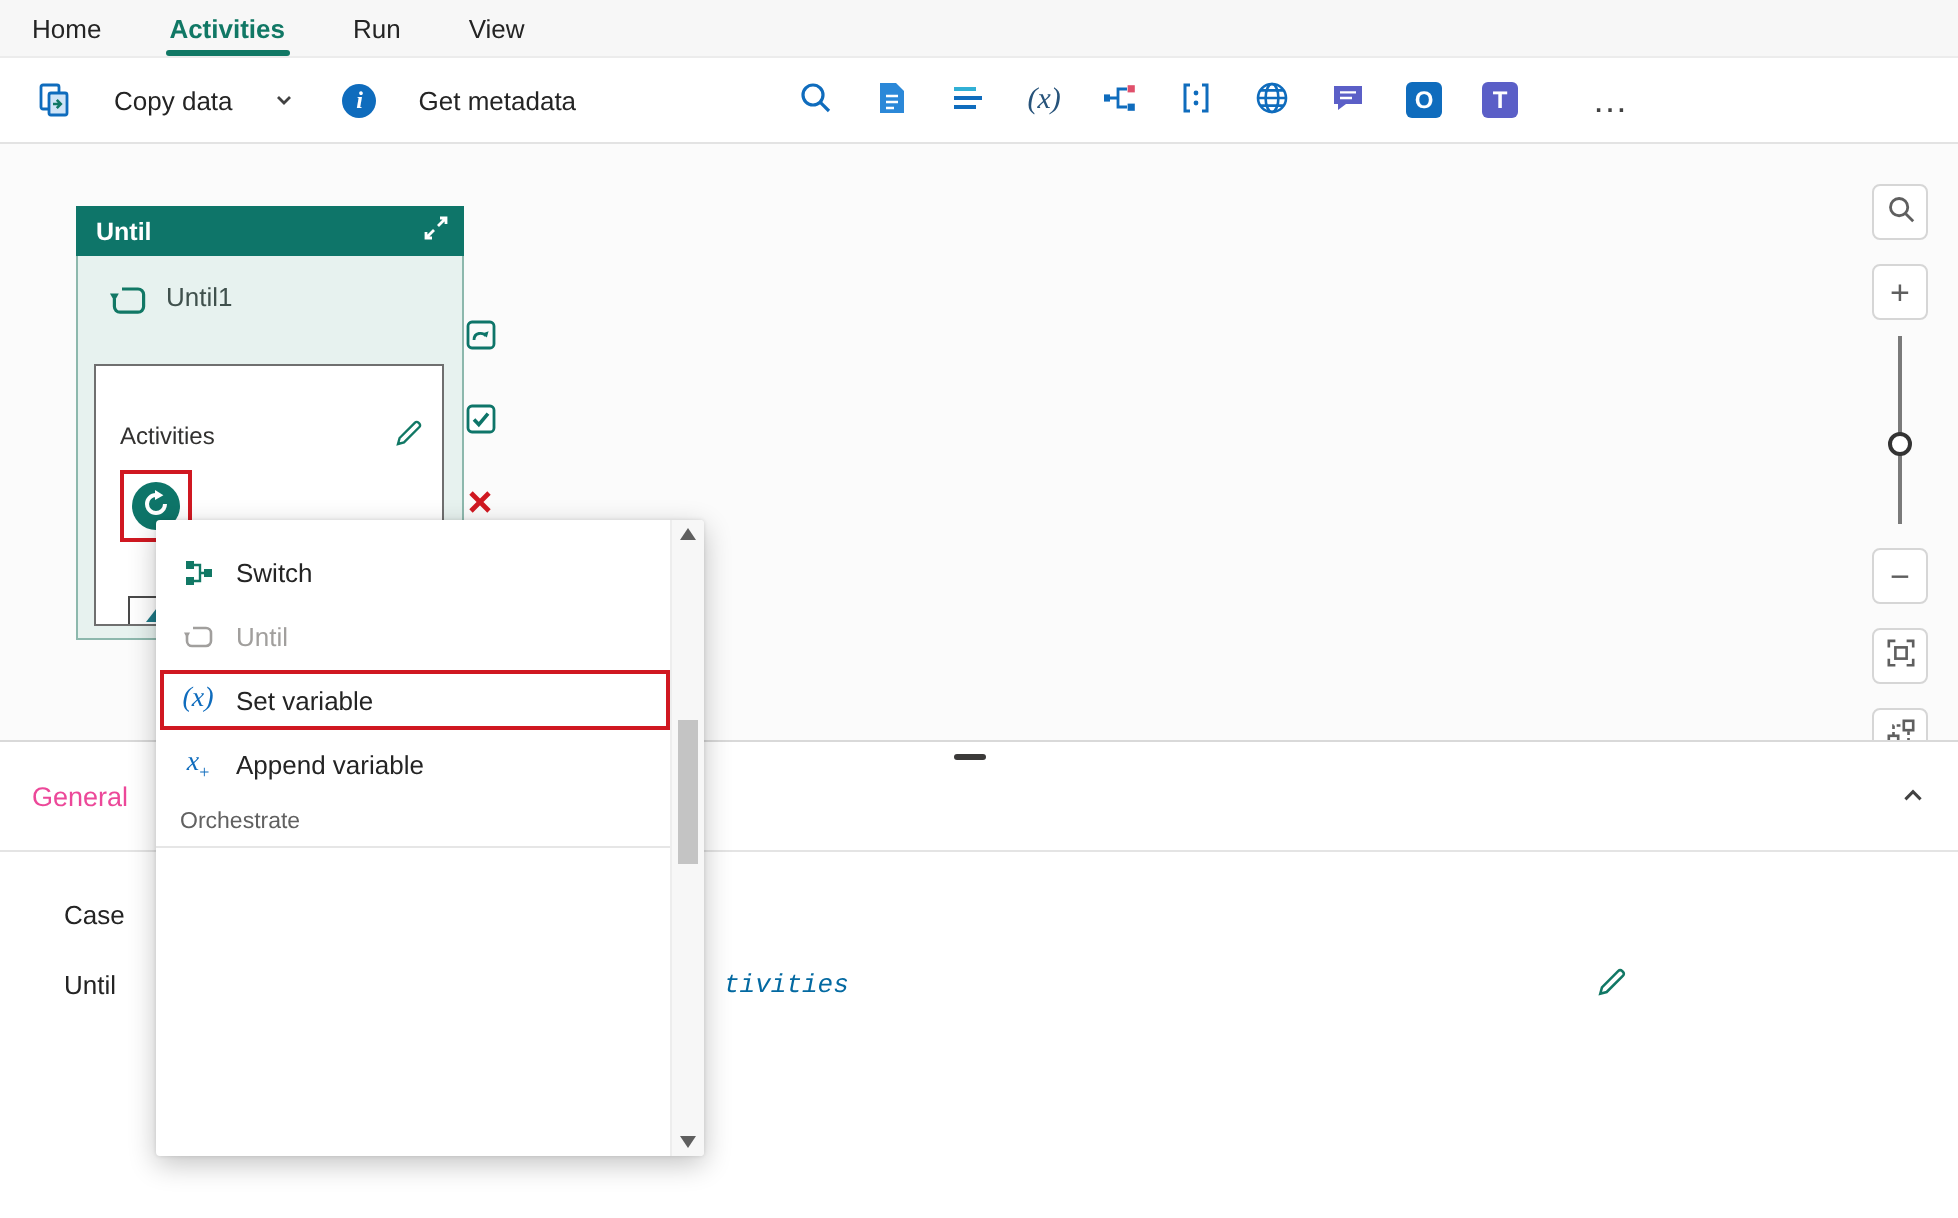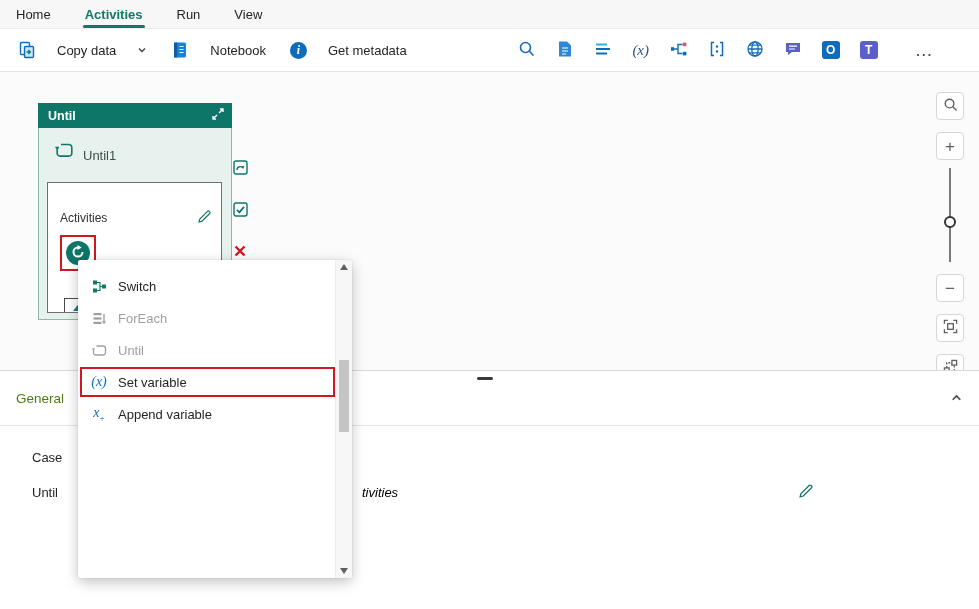--- a/index.html
+++ b/index.html
@@ -24,21 +24,21 @@
   .tile { width:18px; height:18px; border-radius:3px; color:#fff; font-size:12px; font-weight:bold; display:flex; align-items:center; justify-content:center; }
   .tile.outlook { background:#0f6cbd; }
   .tile.teams { background:#5b5fc7; }
 
   
   .canvas { position:absolute; top:72px; left:0; right:0; height:298px; background:#fbfbfb; }
 
   .until { position:absolute; left:38px; top:31px; width:194px; z-index:5; }
   .until-header { height:25px; background:#0e7569; color:#fff; display:flex; align-items:center; justify-content:space-between; padding:0 8px 0 10px; font-size:12.5px; font-weight:bold; }
   .until-body { background:#e7f2ef; border:1px solid #8db8ad; border-top:none; height:192px; position:relative; }
-  .until-title { display:flex; align-items:flex-end; gap:9px; padding:13px 0 0 16px; font-size:13px; color:#40514d; }
+  .until-title { display:flex; align-items:flex-start; gap:9px; padding:13px 0 0 16px; font-size:13px; color:#40514d; }
   .activities-panel { position:absolute; left:8px; right:9px; top:54px; bottom:6px; background:#fff; border:1px solid #6f6f6f; overflow:hidden; }
   .panel-head { display:flex; justify-content:space-between; align-items:center; padding:26px 9px 0 12px; font-size:12px; color:#323130; }
   .add-highlight { position:absolute; left:12px; top:52px; width:36px; height:36px; border:2px solid #d01821; display:flex; align-items:center; justify-content:center; }
   .add-circle { width:24px; height:24px; border-radius:50%; background:#0e7569; border:none; display:flex; align-items:center; justify-content:center; cursor:pointer; padding:0; }
   .partial-card { position:absolute; left:16px; bottom:-1px; width:32px; height:15px; border:1.5px solid #4a4a4a; background:#fff; display:flex; justify-content:center; overflow:hidden; }
   .partial-tri { width:0; height:0; margin-top:3px; border-left:7px solid transparent; border-right:7px solid transparent; border-bottom:9px solid #1f7a87; }
 
   .ports { position:absolute; left:233px; top:88px; display:flex; flex-direction:column; gap:27px; z-index:4; }
   .port { width:15px; height:15px; cursor:pointer; }
 
@@ -47,26 +47,26 @@
   .zbtn { width:28px; height:28px; background:#fff; border:1px solid #d6d6d6; border-radius:4px; display:flex; align-items:center; justify-content:center; color:#5f5f5f; font-size:17px; cursor:pointer; padding:0; line-height:1; font-family:"Liberation Sans",sans-serif; }
   .zbtn + .zbtn { margin-top:12px; }
   .slider { position:relative; width:28px; height:94px; margin:8px 0 12px 0; }
   .slider-track { position:absolute; left:13px; top:0; width:2px; height:94px; background:#7a7a7a; }
   .slider-thumb { position:absolute; left:8px; top:48px; width:12px; height:12px; border-radius:50%; background:#fff; border:2px solid #333; cursor:pointer; }
   .mt12 { margin-top:12px; } .mt11 { margin-top:11px; }
 
   
   .bottom-panel { position:absolute; top:370px; left:0; right:0; height:239px; background:#fff; border-top:1px solid #d9d9d9; }
   .drag-handle { position:absolute; left:477px; top:6px; width:16px; height:3px; background:#3b3a39; border-radius:2px; cursor:row-resize; }
-  .panel-tab { position:absolute; left:16px; top:20px; font-size:13.5px; color:#4d7c0f; cursor:pointer; }
+  .panel-tab { position:absolute; left:16px; top:20px; font-size:13.5px; color:#ec4899; cursor:pointer; }
   .panel-collapse { position:absolute; right:16px; top:20px; background:none; border:none; cursor:pointer; }
   .panel-divider { position:absolute; left:0; right:0; top:54px; height:1px; background:#e4e4e4; }
   .prow-label { position:absolute; left:32px; font-size:13px; color:#242424; }
   .prow-frag { position:absolute; font-size:13px; color:#242424; }
-  .prow-frag.italic { font-style:italic; color:#000000; }
+  .prow-frag.italic { font-style:italic; color:#0369a1;font-family:Liberation Mono, monospace; }
   .pencil-btn { position:absolute; left:798px; top:112px; background:none; border:none; cursor:pointer; }
 
   
   .menu { position:absolute; left:78px; top:260px; width:274px; height:318px; background:#fff; border-radius:2px; box-shadow:0 4px 14px rgba(0,0,0,.24), 0 0 2px rgba(0,0,0,.12); z-index:60; padding:10px 17px 0 0; overflow:hidden; }
   .menu-item { height:32px; display:flex; align-items:center; gap:10px; padding:0 12px; font-size:13px; color:#242424; cursor:pointer; position:relative;text-align:center; }
   .menu-item.disabled { color:#a19f9d; cursor:default; }
   .mi-icon { width:18px; display:flex; justify-content:center; align-items:center; }
   .hl-box { position:absolute; left:2px; right:0; top:1px; bottom:1px; border:2px solid #d01821; pointer-events:none; }
   .menu-header { height:26px; display:flex; align-items:flex-end; padding:0 12px 6px; font-size:11.5px; color:#616161; border-bottom:1px solid #e6e6e6; }
   .xvar { font-family:"Liberation Serif",serif; font-style:italic; font-size:14px; color:#0f6cbd; }
@@ -96,30 +96,20 @@
             <rect x="6.5" y="5.5" width="9" height="11" rx="1" fill="#cfe4f7" stroke="#0f6cbd" stroke-width="1.4"></rect>
             <path d="M8.5 11h3.4M10.4 8.9l2 2.1-2 2.1" fill="none" stroke="#117865" stroke-width="1.3"></path>
           </svg>
       </span>
       <span>Copy data</span>
       <span>
         <svg width="10" height="10" viewBox="0 0 10 10" fill="none" stroke="#424242" stroke-width="1.4">
             <path d="M2 3.5l3 3 3-3"></path>
           </svg>
       </span>
-    </button>
-    <button class="tb-btn">
-      <span class="mi-icon">
-        <svg width="18" height="18" viewBox="0 0 18 18">
-            <rect x="3" y="1.5" width="12" height="15" rx="1.5" fill="#1285d8"></rect>
-            <rect x="3" y="1.5" width="3.2" height="15" fill="#0b5fa3"></rect>
-            <path d="M8.5 5.5h4M8.5 8.5h4M8.5 11.5h4" stroke="#fff" stroke-width="1.2"></path>
-          </svg>
-      </span>
-      <span>Notebook</span>
     </button>
     <button class="tb-btn">
       <span class="info-circle">
           <span>i</span>
         </span>
       <span>Get metadata</span>
     </button>
 
     <div class="tb-icons">
       <button class="tb-iconbtn">
@@ -315,32 +305,20 @@
             <rect x="1" y="9.5" width="4" height="4" fill="#117865"></rect>
             <rect x="10" y="5.5" width="4" height="4" fill="#117865"></rect>
             <path d="M5 3.5h3v4h2M5 11.5h3v-4" fill="none" stroke="#117865" stroke-width="1.2"></path>
           </svg>
       </span>
       <span>Switch</span>
     </div>
 
 
 
-    <div class="menu-item disabled">
-      <span class="mi-icon">
-        <svg width="15" height="15" viewBox="0 0 15 15">
-            <rect x="1.5" y="2" width="8" height="2.2" fill="#a19f9d"></rect>
-            <rect x="1.5" y="6.4" width="8" height="2.2" fill="#a19f9d"></rect>
-            <rect x="1.5" y="10.8" width="8" height="2.2" fill="#a19f9d"></rect>
-            <path d="M12 3v7" stroke="#a19f9d" stroke-width="1.4" fill="none"></path>
-            <path d="M9.8 10.2l2.2 3 2.2-3z" fill="#a19f9d"></path>
-          </svg>
-      </span>
-      <span>ForEach</span>
-    </div>
 
     <div class="menu-item disabled">
       <span class="mi-icon">
         <svg width="15" height="15" viewBox="0 0 15 15">
             <path d="M4.5 3h6.5a2.5 2.5 0 0 1 2.5 2.5v4A2.5 2.5 0 0 1 11 12H4a2.5 2.5 0 0 1-2.5-2.5V7" fill="none" stroke="#a19f9d" stroke-width="1.3"></path>
             <path d="M1.5 8.2L0 5.2h3z" fill="#a19f9d"></path>
           </svg>
       </span>
       <span>Until</span>
     </div>
@@ -354,20 +332,23 @@
     </div>
 
     <div class="menu-item">
       <span class="mi-icon">
         <span class="xvar"><span>x</span><span class="plus">+</span></span>
       </span>
       <span>Append variable</span>
     </div>
 
 
+    <div class="menu-header">
+      <span>Orchestrate</span>
+    </div>
 
 
     <div class="menu-scroll">
       <span class="scroll-up"></span>
       <span class="scroll-thumb"></span>
       <span class="scroll-down"></span>
     </div>
   </div>
 
 </div>

